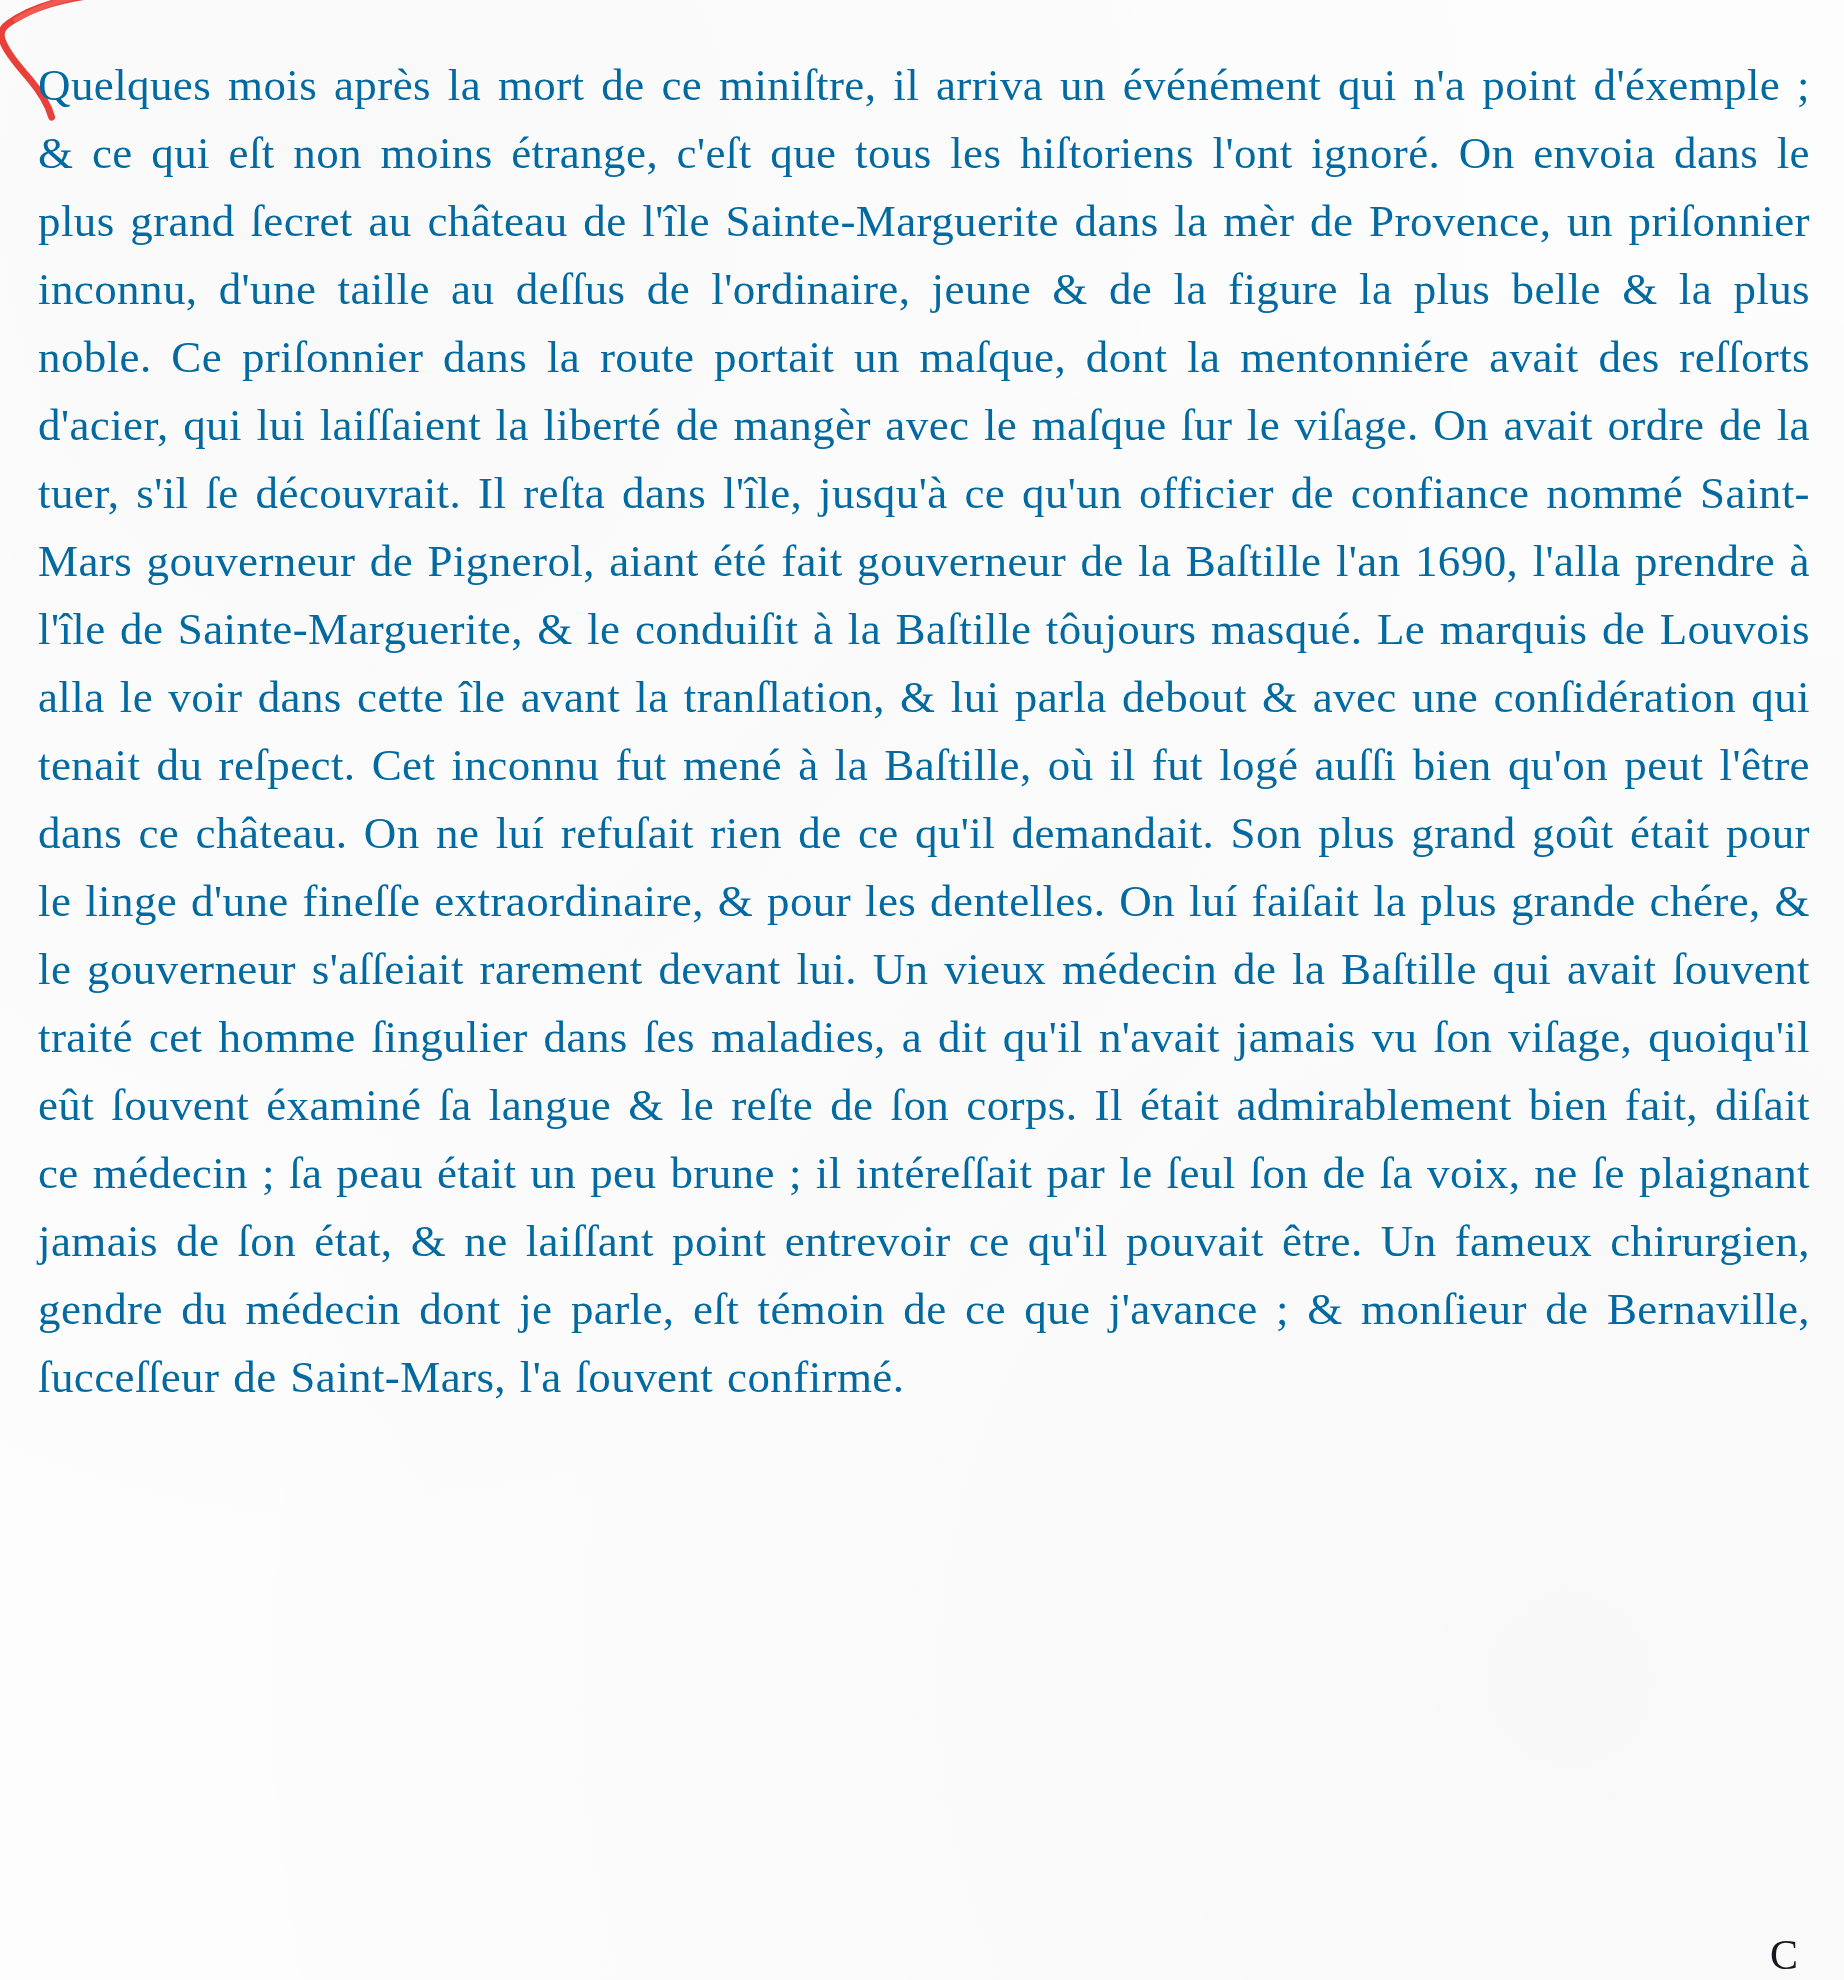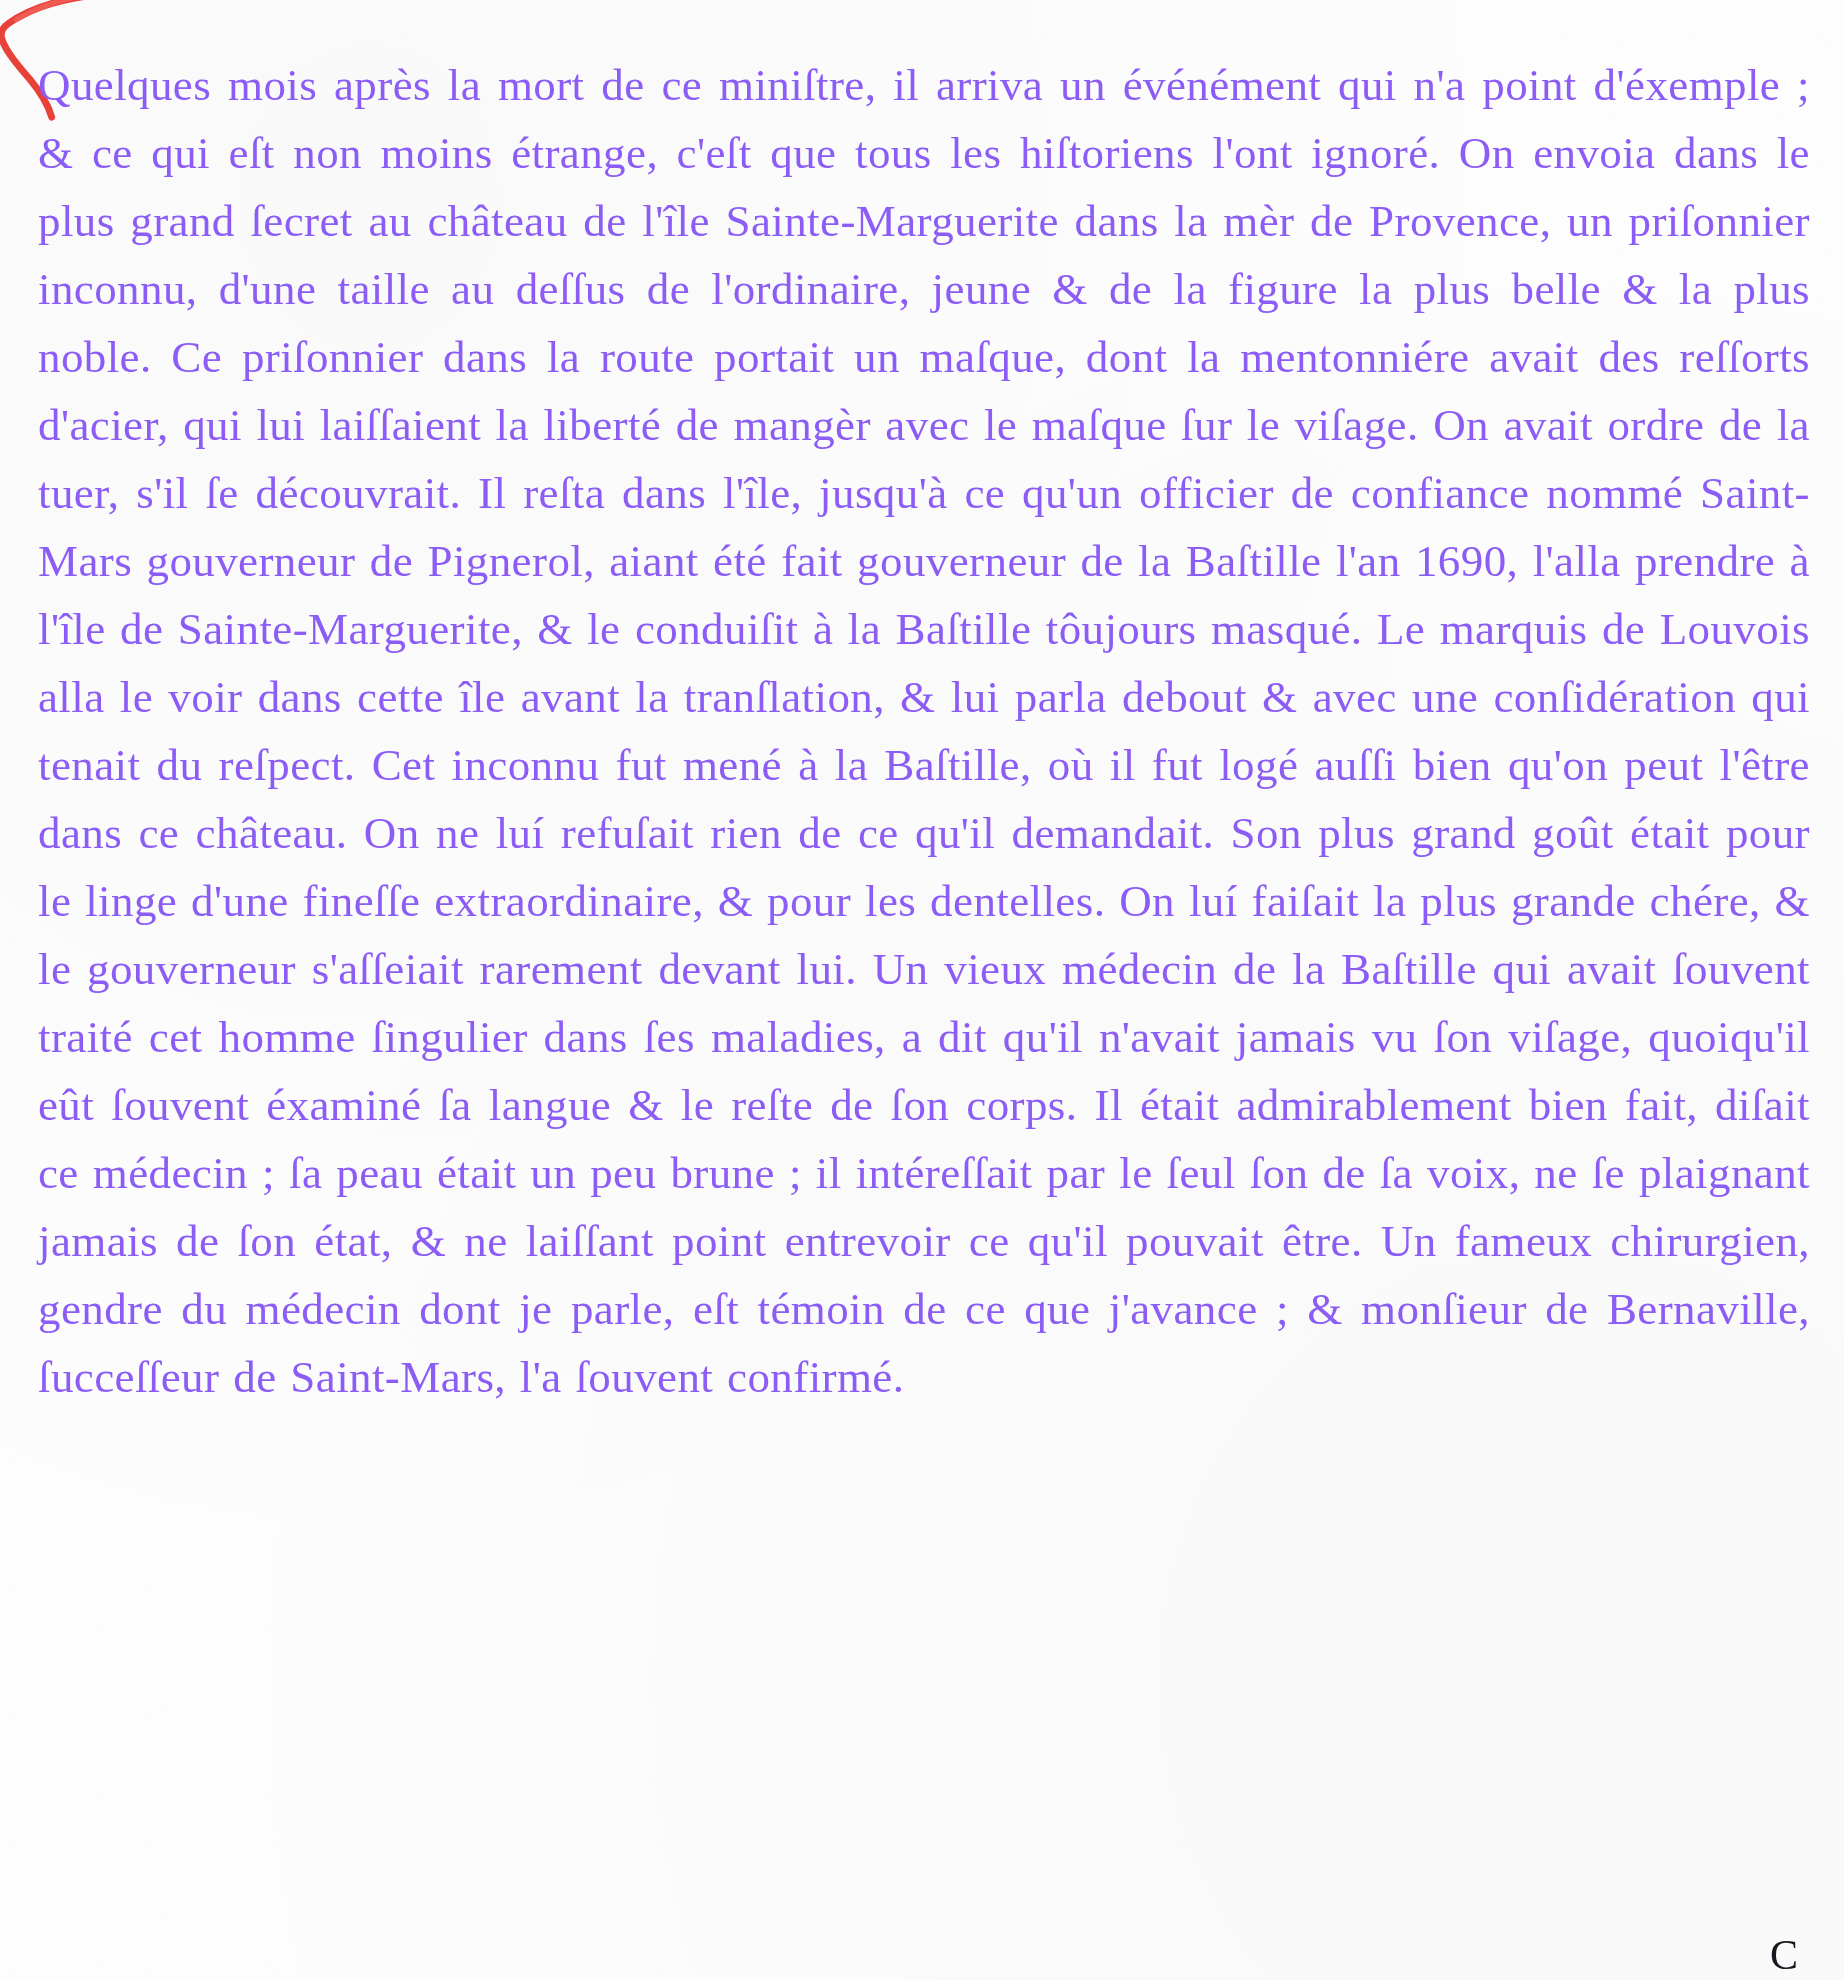--- a/index.html
+++ b/index.html
@@ -46,21 +46,21 @@
     position: absolute;
     left: 38px;
     top: 6px;
     width: 1772px;
   }
 
   .body-text {
     font-family: "Liberation Serif", serif;
     font-size: 45px;
     line-height: 68px;
-    color: #8b5cf6;
+    color: #0369a1;
     text-align: justify;
     text-justify: inter-word;
     letter-spacing: 0.4px;
     word-spacing: 2.2px;
     -webkit-font-smoothing: none;
   }
 
   .catchword {
     position: absolute;
     right: 46px;

